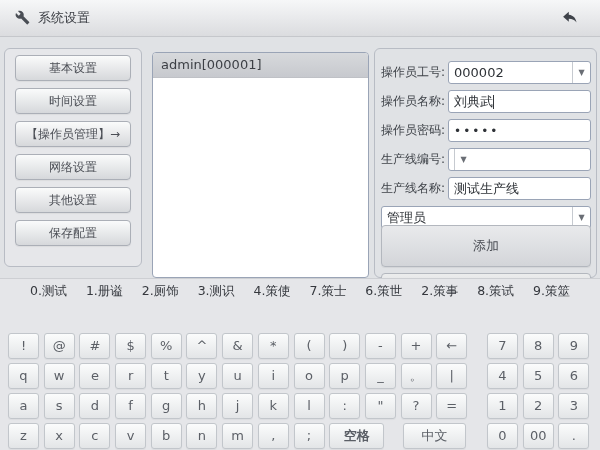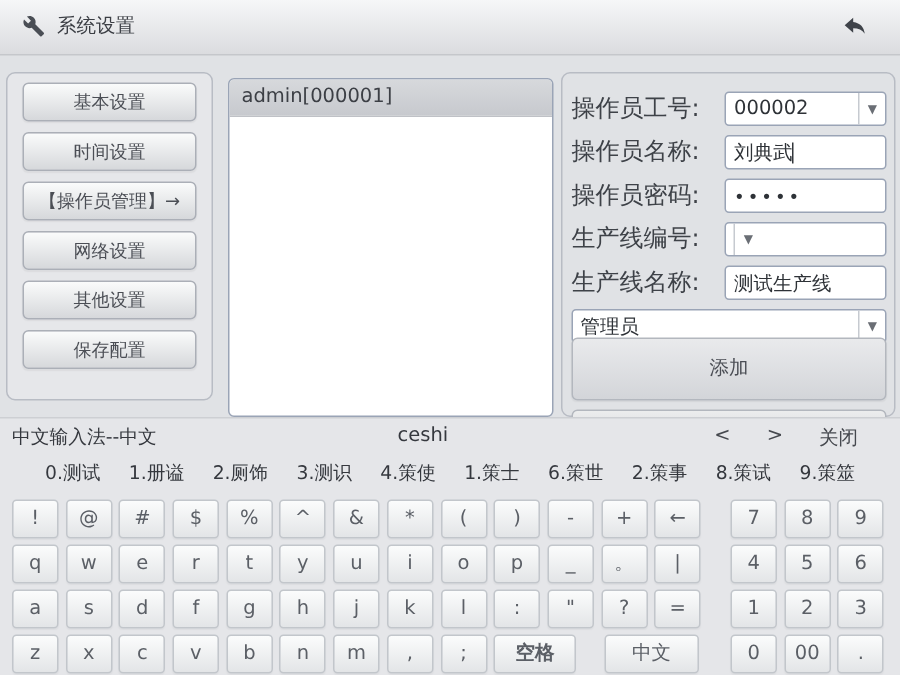--- a/index.html
+++ b/index.html
@@ -48,21 +48,21 @@
     border-bottom:1px solid #bfc1c6;
     font-size:13px;color:#3c3f45;cursor:pointer;
   }
   
   .formpanel{
     position:absolute;left:374px;top:48px;width:223px;height:230px;
     border:1px solid #b8bcc4;border-radius:6px;
     box-sizing:border-box;padding:12px 5px 0 6px;
   }
   .frow{display:flex;align-items:center;height:23px;margin-bottom:6px;}
-  .flabel{font-size:16px;color:#3e4248;white-space:nowrap;margin-right:17px;}
+  .flabel{font-size:12px;color:#3e4248;white-space:nowrap;margin-right:3px;}
   .finput{
     flex:1;height:23px;background:#fff;border:1px solid #9aa4b6;border-radius:3px;
     box-sizing:border-box;display:flex;align-items:center;
     padding:0 0 0 5px;font-size:13px;color:#2e3237;position:relative;cursor:text;
   }
   .finput .val{flex:1;overflow:hidden;white-space:nowrap;}
   .caret{display:inline-block;width:1px;height:14px;background:#33363b;vertical-align:-2px;}
   .combo-arrow{
     width:17px;align-self:stretch;border-left:1px solid #c6cad0;
     display:flex;align-items:center;justify-content:center;
@@ -177,36 +177,27 @@
       <span class="val">管理员</span>
       <span class="combo-arrow">▼</span>
     </div>
   </div>
 </div>
 
 <div class="addbtn">添加</div>
 <div class="partialbtn"></div>
 
 <div class="ime">
-  <div class="imebar">
-    <span class="ime-status">中文输入法--中文</span>
-    <span class="ime-comp">ceshi</span>
-    <div class="ime-ctrl">
-      <span>&lt;</span>
-      <span>&gt;</span>
-      <span>关闭</span>
-    </div>
-  </div>
   <div class="candidates">
     <span>0.测试</span>
     <span>1.册谥</span>
     <span>2.厕饰</span>
     <span>3.测识</span>
     <span>4.策使</span>
-    <span>1.策士</span>
+    <span>7.策士</span>
     <span>6.策世</span>
     <span>2.策事</span>
     <span>8.策试</span>
     <span>9.策筮</span>
   </div>
 </div>
 
 <div class="kb">
   <div class="kbrow">
     <div class="key">!</div>

